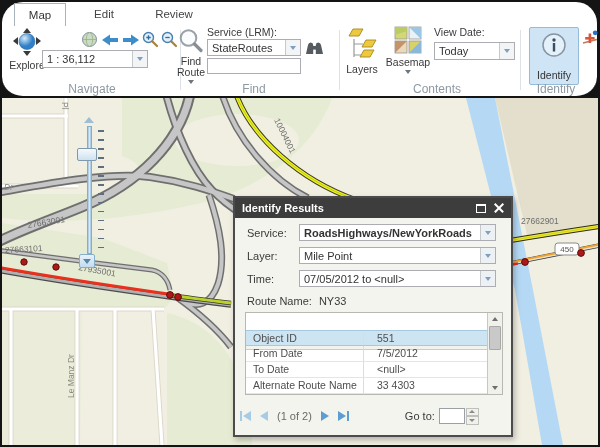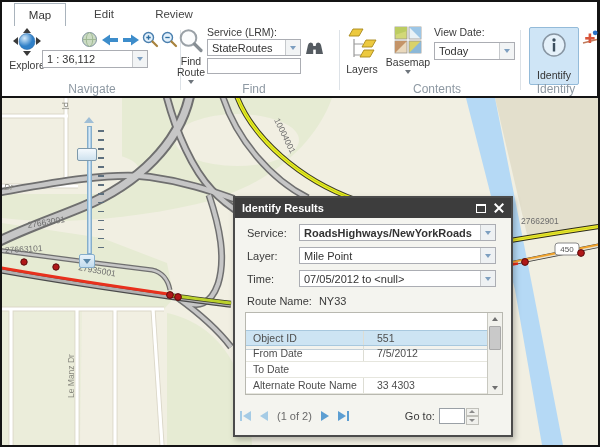--- a/index.html
+++ b/index.html
@@ -1,21 +1,21 @@
 <!DOCTYPE html>
 <html><head>
 <meta charset="utf-8">
 <style>
   * { box-sizing: border-box; margin: 0; padding: 0; }
   html,body { width:600px; height:447px; }
   body { font-family: "Liberation Sans", sans-serif; }
   #app { position:relative; width:600px; height:447px; background:#141414; overflow:hidden; }
 
   
-  #ribbon { position:absolute; left:2px; top:2px; width:595px; height:96px; background:#ffffff; border-bottom:2px solid #141414; }
+  #ribbon { position:absolute; left:2px; top:2px; width:595px; height:96px; background:#ffffff; border-bottom:2px solid #141414;border-radius:21px; }
   .tab { position:absolute; top:1px; height:23px; line-height:23px; text-align:center; font-size:11.5px; color:#444; }
   .tab.active { background:#fff; border:1px solid #a9b3bc; border-bottom:none; color:#333; }
   .grp-label { position:absolute; top:80px; font-size:12px; color:#8e99a3; text-align:center; }
   .grp-sep { position:absolute; top:28px; height:60px; width:1px; background:#dde2e7; }
   .rbtn { position:absolute; display:flex; flex-direction:column; align-items:center; justify-content:flex-start; font-size:10.5px; color:#3a3a3a; }
   .rbtn .lbl { margin-top:1px; line-height:11px; text-align:center; }
   .combo { position:absolute; background:#fff; border:1px solid #abadb3; display:flex; align-items:center; font-size:11px; color:#333; }
   .combo .val { flex:1; padding-left:4px; white-space:nowrap; overflow:hidden; }
   .combo .arrow-btn { width:15px; align-self:stretch; background:#f2f4f5; border-left:1px solid #c6c9cc; display:flex; align-items:center; justify-content:center; }
   .tri-down { width:0; height:0; border-left:3.5px solid transparent; border-right:3.5px solid transparent; border-top:4px solid #7d9fc0; }
@@ -427,20 +427,21 @@
       <div class="tbl-row sel" style="top:17px;">
         <div class="c1">Object ID</div>
         <div class="c2">551</div>
       </div>
       <div class="tbl-row" style="top:33px;">
         <div class="c1">From Date</div>
         <div class="c2">7/5/2012</div>
       </div>
       <div class="tbl-row" style="top:49px;">
         <div class="c1">To Date</div>
+        <div class="c2">&lt;null&gt;</div>
       </div>
       <div class="tbl-row" style="top:65px;">
         <div class="c1">Alternate Route Name</div>
         <div class="c2">33 4303</div>
       </div>
       <div class="tbl-scroll">
         <div class="sb-btn sb-up">
             <i></i>
           </div>
         <div class="sb-thumb"></div>

